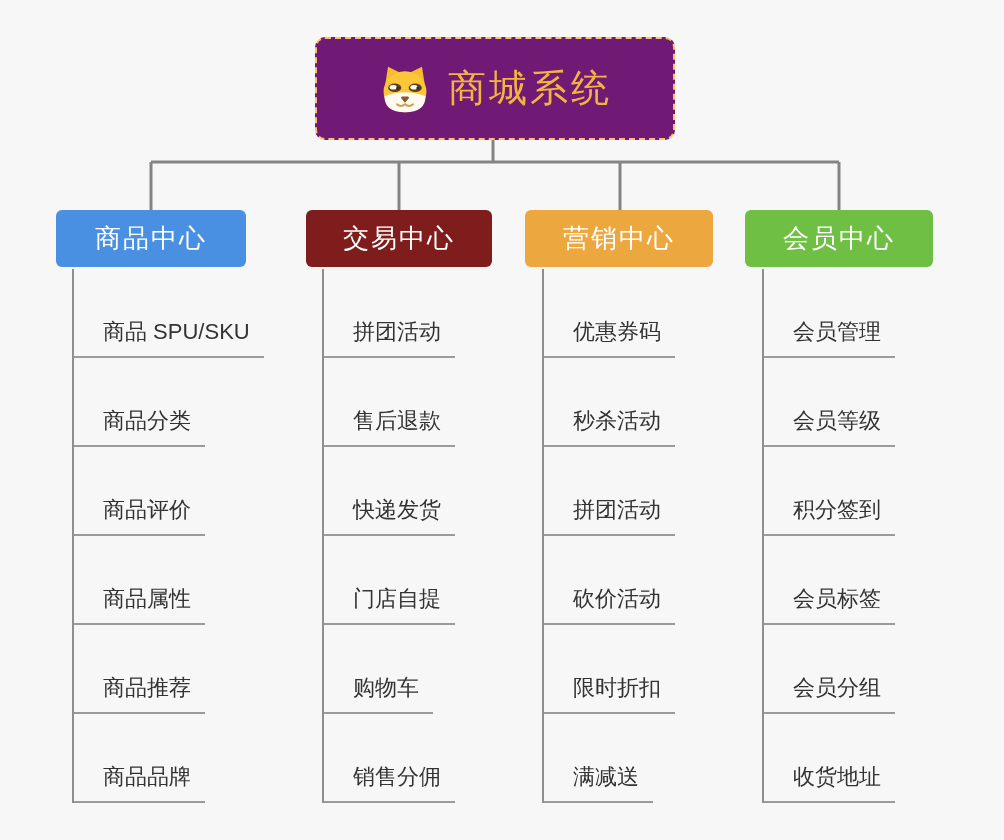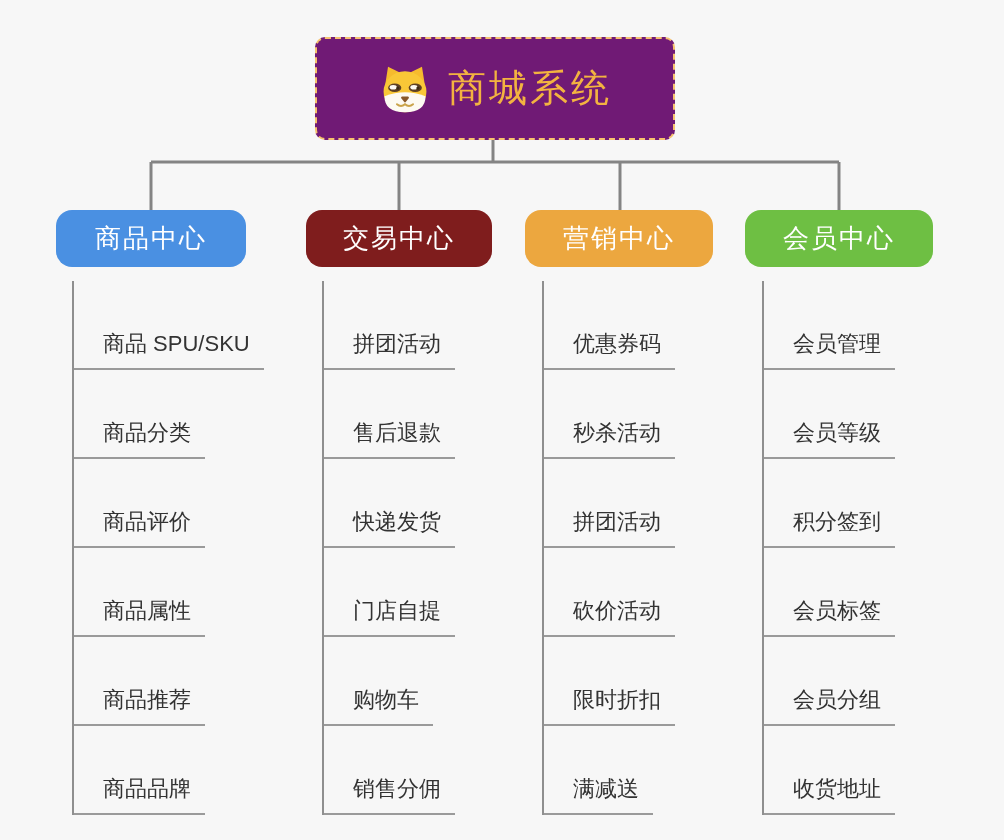--- a/index.html
+++ b/index.html
@@ -37,36 +37,36 @@
   .connectors {
     position: absolute; left: 0; top: 0;
     width: 1004px; height: 840px;
     pointer-events: none;
   }
 
   
   .branch-box {
     position: absolute;
     top: 210px; height: 57px;
-    border-radius: 16px;
+    border-radius: 6px;
     display: flex; align-items: center; justify-content: center;
     color: #ffffff;
     font-size: 26px;
     letter-spacing: 2px;
     cursor: default;
   }
   .branch-box.b0 { left: 56px;  width: 190px; }
   .branch-box.b1 { left: 306px; width: 186px; }
   .branch-box.b2 { left: 525px; width: 188px; }
   .branch-box.b3 { left: 745px; width: 188px; }
 
   
   .branch-items {
     position: absolute;
-    top: 281px;
+    top: 269px;
     height: 534px;
     width: 230px;
   }
   .branch-items.b0 { left: 72px; }
   .branch-items.b1 { left: 322px; }
   .branch-items.b2 { left: 542px; }
   .branch-items.b3 { left: 762px; font-family: Liberation Serif, serif; }
   .branch-items::before {
     content: "";
     position: absolute;

